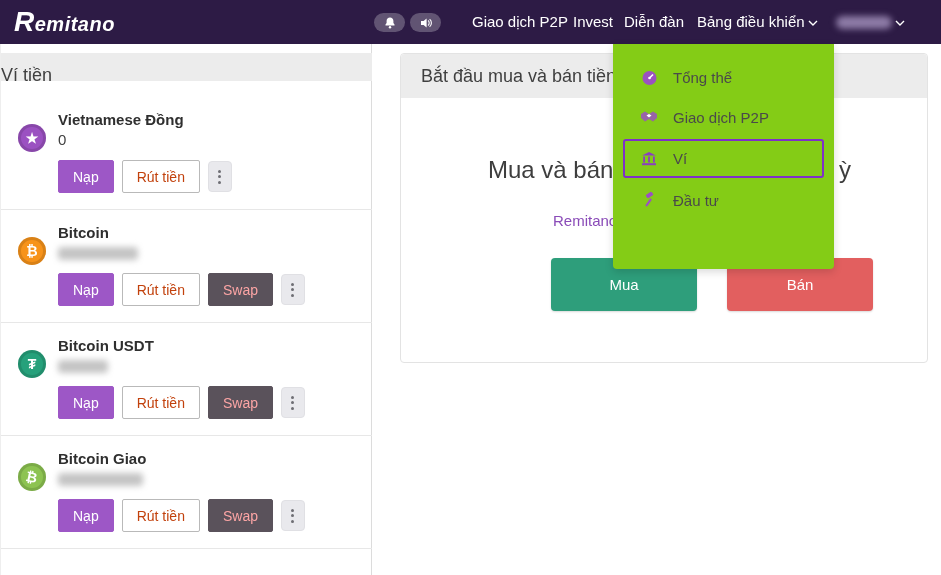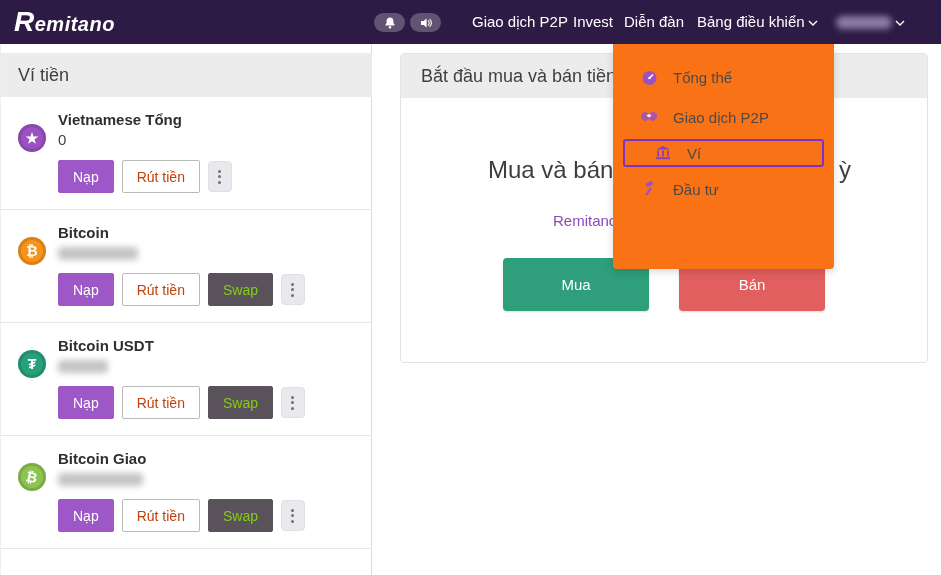--- a/index.html
+++ b/index.html
@@ -21,56 +21,56 @@
   .nl-invest { left:573px; }
   .nl-forum { left:624px; }
   .nl-dash { left:697px; }
   .nav-chevron { position:absolute; top:20px; }
   .chev-dash { left:808px; }
   .chev-user { left:895px; }
   .user-blob { position:absolute; left:836px; top:16px; width:56px; height:13px; border-radius:7px; background:#8d7ba6; filter:blur(3px); cursor:pointer; }
 
   
   .sidebar { position:absolute; left:0; top:44px; width:372px; height:531px; background:#fff; border-right:1px solid #dcdcdc; border-left:1px solid #eee; }
-  .sidebar-header { position:absolute; left:0; top:9px; width:371px; height:44px; background:#ececec; font-size:18px; color:#3f3f3f; line-height:44px; padding-left:17px; }
+  .sidebar-header { position:absolute; left:0; top:9px; width:371px; height:28px; background:#ececec; font-size:18px; color:#3f3f3f; line-height:44px; }
   .wallet-list { position:absolute; top:53px; left:0; width:371px; }
   .wallet-row { position:relative; border-bottom:1px solid #e7e7e7; padding:14px 16px 16px 57px; }
   .w-ico { position:absolute; left:17px; top:27px; width:28px; height:28px; border-radius:50%; color:#fff; font-size:14px; font-weight:bold; display:flex; align-items:center; justify-content:center; box-shadow:inset 0 0 0 3px rgba(0,0,0,0.12); }
   .c-vnd { background:#9b51c1; }
   .c-btc { background:#f7931a; }
   .c-usdt { background:#26a17b; }
   .c-bch { background:#8dc351; }
   .c-bch span { display:inline-block; transform:rotate(12deg); }
   .w-name { font-size:15px; font-weight:bold; color:#2f2f2f; line-height:18px; }
   .w-balance { font-size:15px; color:#3f3f3f; line-height:18px; margin-top:2px; height:18px; }
   .blur-blob { display:inline-block; background:#c4c4c4; filter:blur(3px); border-radius:4px; height:13px; margin-top:3px; }
   .w-actions { margin-top:11px; display:flex; align-items:center; gap:8px; }
   .btn { font-family:"Liberation Sans", sans-serif; font-size:14px; border-radius:2px; height:33px; padding:0 14px; cursor:pointer; border:1px solid transparent; }
   .btn-deposit { background:#9d57c6; color:#fff; border-color:#9d57c6; }
   .btn-withdraw { background:#fff; color:#c2410c; border:1px solid #b9b9b9; }
-  .btn-swap { background:#5a525b; color:#84cc16; border-color:#5a525b; }
+  .btn-swap { background:#5a525b; color:#fca5a5; border-color:#5a525b; }
   .btn-dots { background:#e9e9ed; border:1px solid #e0e0e4; width:24px; height:31px; border-radius:4px; display:flex; flex-direction:column; align-items:center; justify-content:center; gap:2.5px; cursor:pointer; }
   .btn-dots i { width:3px; height:3px; border-radius:50%; background:#6e6e74; }
 
   
   .main-card { position:absolute; left:400px; top:53px; width:528px; height:310px; background:#fff; border:1px solid #e3e3e3; border-radius:4px; z-index:5; }
   .card-header { width:100%; height:44px; background:#ececec; font-size:18px; color:#3f3f3f; line-height:44px; padding-left:20px; border-radius:4px 4px 0 0; }
   .hero-frag { position:absolute; font-size:24px; color:#3e3e3e; top:102px; white-space:nowrap; }
   .hero-left { left:87px; }
   .hero-right { left:438px; }
   .hero-link { position:absolute; left:152px; top:158px; font-size:15px; color:#8a4bb8; cursor:pointer; }
-  .btn-big { position:absolute; top:204px; width:146px; height:53px; border:none; border-radius:4px; color:#fff; font-size:15px; font-family:"Liberation Sans", sans-serif; cursor:pointer; box-shadow:0 1px 2px rgba(0,0,0,0.15); }
+  .btn-big { position:absolute; top:204px; width:146px; height:53px; border:none; border-radius:4px; color:#fff; font-size:15px; font-family:"Liberation Sans", sans-serif; cursor:pointer; box-shadow:0 1px 2px rgba(0,0,0,0.15);margin-left:48px; }
   .btn-buy { left:102px; background:#2e9e7b; }
   .btn-sell { left:278px; background:#e25f5f; }
 
   
-  .dropdown { position:absolute; left:613px; top:44px; width:221px; height:225px; background:#f97316; z-index:40; box-shadow:0 3px 9px rgba(0,0,0,0.15); border-radius:0 0 4px 4px; padding-top:13px; }
+  .dropdown { position:absolute; left:613px; top:44px; width:221px; height:225px; background:#84cc16; z-index:40; box-shadow:0 3px 9px rgba(0,0,0,0.15); border-radius:0 0 4px 4px; padding-top:13px; }
   .dd-item { position:relative; height:40px; display:flex; align-items:center; padding-left:27px; gap:15px; font-size:15px; color:#4a4a4a; cursor:pointer; }
   .dd-active-box { margin:2px 10px; border:2px solid #7f30c9; border-radius:3px; }
-  .dd-active-box .dd-item { height:24px; padding-left:29px; }
+  .dd-active-box .dd-item { height:35px; padding-left:15px; }
   .dd-ico { width:18px; height:18px; display:flex; align-items:center; justify-content:center; flex:0 0 18px; }
 
   svg { display:block; }
 </style>
 </head>
 <body>
 
 <div class="navbar">
   <div class="logo">Remitano</div>
 
@@ -110,21 +110,21 @@
 </div>
 
 <div class="sidebar">
   <div class="sidebar-header">Ví tiền</div>
   <div class="wallet-list">
 
     <div class="wallet-row">
       <div class="w-ico c-vnd">
           <span>★</span>
         </div>
-      <div class="w-name">Vietnamese Tổng</div>
+      <div class="w-name">Vietnamese Đồng</div>
       <div class="w-balance">0</div>
       <div class="w-actions">
         <button class="btn btn-deposit">Nạp</button>
         <button class="btn btn-withdraw">Rút tiền</button>
         <div class="btn-dots">
             <i></i>
             <i></i>
             <i></i>
           </div>
       </div>

